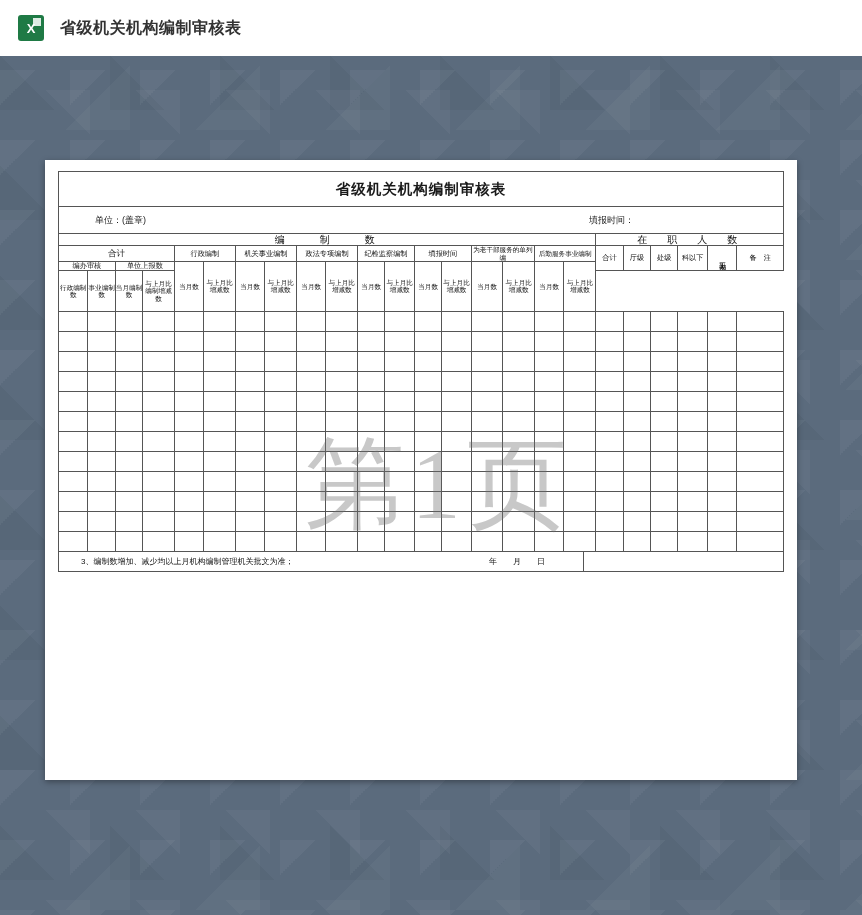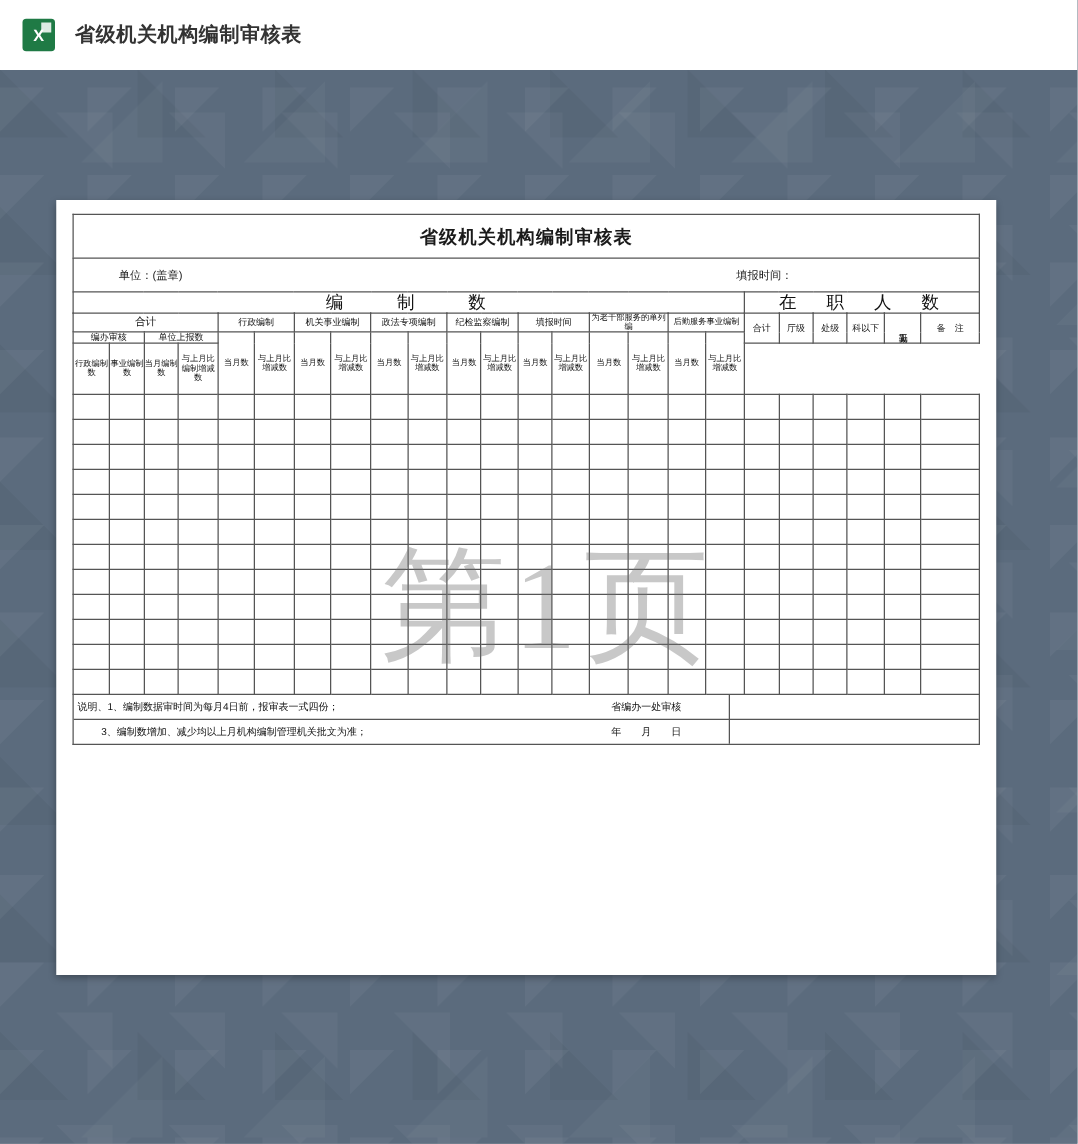--- a/index.html
+++ b/index.html
@@ -119,21 +119,21 @@
   }
   table.grid td, table.grid th {
     border: 1px solid #555;
     padding: 0;
     text-align: center;
     vertical-align: middle;
     line-height: 1.12;
     font-weight: normal;
     overflow: hidden;
   }
-  .hdr-big { font-size: 14px; letter-spacing: 5px; }
+  .hdr-big { font-size: 10px; letter-spacing: 5px; }
   .hdr-mid { font-size: 8.5px; }
   .hdr-sm { font-size: 7.2px; }
   .hdr-xs { font-size: 6.6px; }
   .vtext {
     writing-mode: vertical-rl;
     text-orientation: upright;
     letter-spacing: 1px;
     display: inline-block;
   }
   .data-row td { height: 19px; }
@@ -585,24 +585,20 @@
             <td></td>
             <td></td>
             <td></td>
           </tr>
       </tbody>
     </table>
 
     <div class="notes">
       <div class="note-vline"></div>
       <div class="note-line">
-        <span class="note-left">说明、1、编制数据审时间为每月4日前，报审表一式四份；</span>
-        <span class="note-right">省编办一处审核</span>
-      </div>
-      <div class="note-line">
         <span class="note-indent">3、编制数增加、减少均以上月机构编制管理机关批文为准；</span>
         <span class="note-right">年　　月　　日</span>
       </div>
     </div>
   </div>
 
   <div class="watermark">第1页</div>
 </div>
 
 </body></html>

